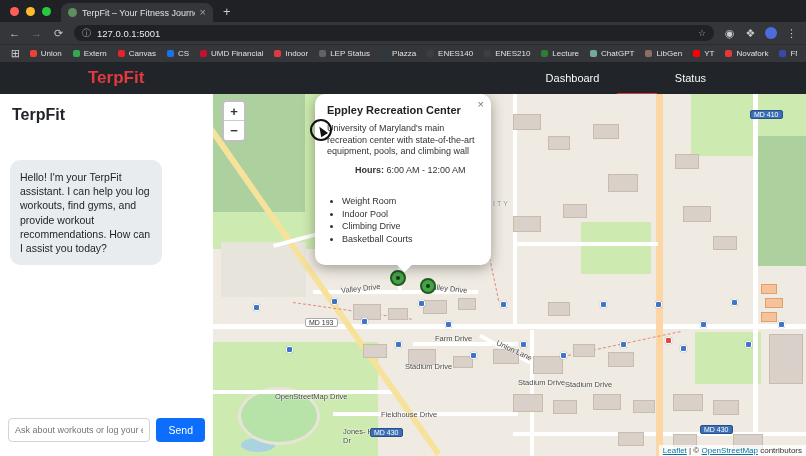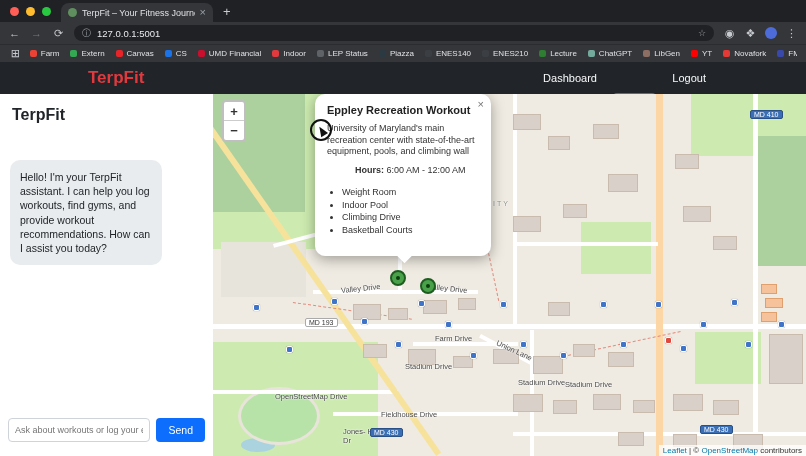--- a/index.html
+++ b/index.html
@@ -88,32 +88,32 @@
   .zoomctl { position:absolute; left:9px; top:6px; width:24px; background:#fff;
              border:2px solid rgba(0,0,0,.25); border-radius:4px; z-index:20; }
   .zoombtn { height:19px; text-align:center; font-size:13px; font-weight:bold; color:#333; line-height:19px; }
   .zoombtn.zin { border-bottom:1px solid #ccc; }
 
   .popup { position:absolute; left:102px; top:0; width:176px; background:#fff; border-radius:10px;
            box-shadow:0 3px 14px rgba(0,0,0,.35); z-index:30; padding:10px 12px 12px; }
   .popup-close { position:absolute; top:4px; right:7px; color:#757575; font-size:11px; }
   .popup-title { font-size:11px; font-weight:bold; color:#222; margin-bottom:7px; }
   .popup-desc { font-size:9px; color:#333; line-height:1.3; margin-bottom:7px; }
-  .popup-hours { font-size:9px; color:#333; margin-bottom:11px;padding-left:28px; }
+  .popup-hours { font-size:9px; color:#333; margin-bottom:20px;padding-left:28px; }
   .popup-fac-label { font-size:9px; font-weight:bold; color:#333; margin-bottom:4px; }
   .fac-list { margin:0 0 8px; padding-left:15px; font-size:9px; color:#333; line-height:1.4; }
   .popup-btns { display:flex; gap:6px; }
   .pbtn { border:none; border-radius:4px; color:#fff; font-size:8.5px; padding:5px 8px;
           font-family:"Liberation Sans",sans-serif; white-space:nowrap; }
   .popup-tip { position:absolute; left:84px; bottom:-5px; width:11px; height:11px; background:#fff;
                transform:rotate(45deg); z-index:-1; }
 
   .attr { position:absolute; right:0; bottom:0; background:rgba(255,255,255,.78); font-size:8px;
           color:#333; padding:1px 4px; z-index:20; white-space:nowrap; }
-  .attr-link { color:#0078a8; }
+  .attr-link { color:#0078a8;text-decoration:underline; }
 
   .cursor-ring { position:absolute; left:97px; top:25px; width:22px; height:22px;
                  border:2px solid #111; border-radius:50%; z-index:40; }
   .cursor-arrow { position:absolute; left:105px; top:32px; width:0; height:0;
                   border-left:4px solid transparent; border-right:4px solid transparent;
                   border-bottom:10px solid #111; transform:rotate(-32deg); z-index:41; }
 </style>
 </head>
 <body>
 
@@ -148,21 +148,21 @@
       <span class="avatar"></span>
       <span class="nav-ic">⋮</span>
     </div>
   </div>
 
   <div class="bookmarks">
     <span class="nav-ic">⊞</span>
     <div class="bm-items">
         <div class="bm">
           <span class="bmi" style="background: rgb(234, 67, 53);"></span>
-          <span class="bml">Farm</span>
+          <span class="bml">Union</span>
         </div>
         <div class="bm">
           <span class="bmi" style="background: rgb(52, 168, 83);"></span>
           <span class="bml">Extern</span>
         </div>
         <div class="bm">
           <span class="bmi" style="background: rgb(231, 36, 41);"></span>
           <span class="bml">Canvas</span>
         </div>
         <div class="bm">
@@ -218,21 +218,21 @@
           <span class="bml">FMAB</span>
         </div>
       </div>
   </div>
 
   <div class="appheader">
     <span class="logo" style="color: rgb(224, 58, 63);">TerpFit</span>
     <div class="hnav">
       <span class="hlink">Dashboard</span>
       <span class="hbtn-map" style="background: rgb(220, 53, 69);">Map</span>
-      <span class="hlink">Logout</span>
+      <span class="hlink">Status</span>
     </div>
   </div>
 
   <div class="main">
     <aside class="chatpane">
       <div class="chat-title">TerpFit</div>
       <div class="bubble">Hello! I'm your TerpFit assistant. I can help you log workouts, find gyms, and provide workout recommendations. How can I assist you today?</div>
       <div class="chat-inputrow">
         <input class="chat-input" placeholder="Ask about workouts or log your exercis" style="">
         <button class="send-btn" style="background: rgb(13, 110, 253);">Send</button>
@@ -241,21 +241,21 @@
 
     <div class="mappane">
 
       <div class="zoomctl">
         <div class="zoombtn zin">+</div>
         <div class="zoombtn">−</div>
       </div>
 
       <div class="popup">
         <span class="popup-close">×</span>
-        <div class="popup-title">Eppley Recreation Workout</div>
+        <div class="popup-title">Eppley Recreation Center</div>
         <p class="popup-desc">University of Maryland's main recreation center with state-of-the-art equipment, pools, and climbing wall</p>
         <p class="popup-hours"><b>Hours:</b> <span>6:00 AM - 12:00 AM</span></p>
         <ul class="fac-list">
             <li>Weight Room</li>
             <li>Indoor Pool</li>
             <li>Climbing Drive</li>
             <li>Basketball Courts</li>
           </ul>
         <div class="popup-tip"></div>
       </div>

